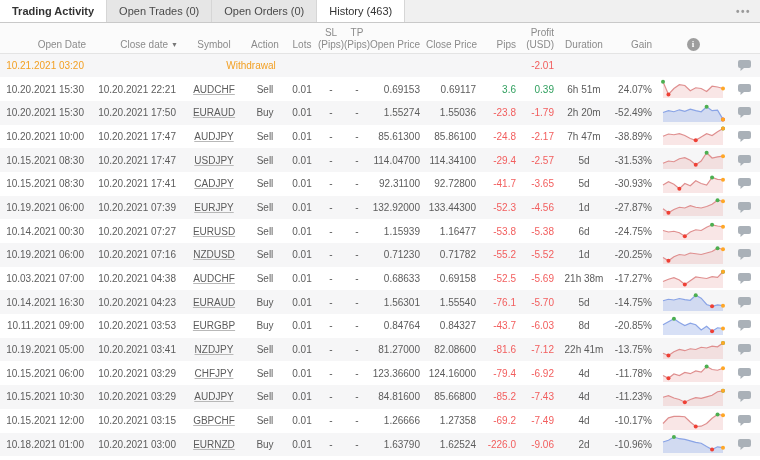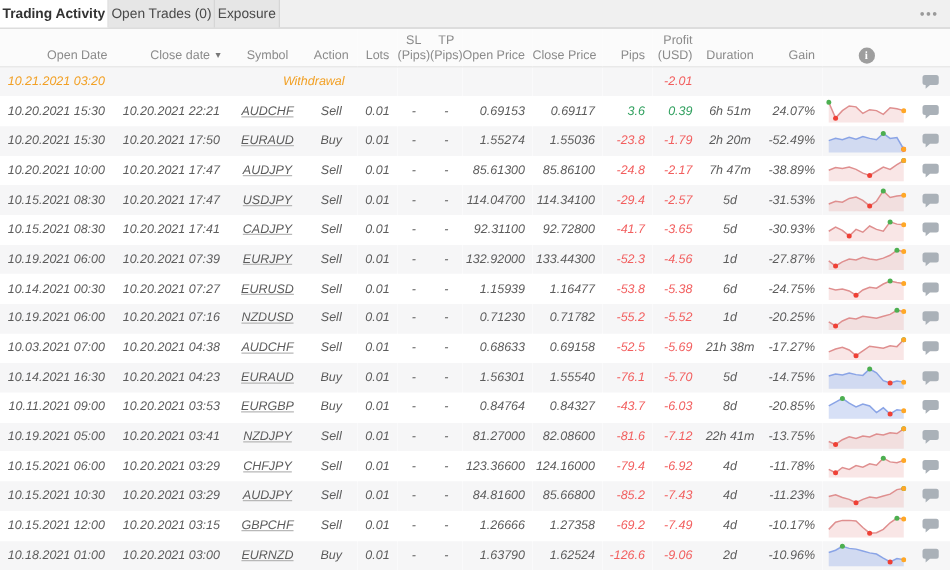--- a/index.html
+++ b/index.html
@@ -7,41 +7,41 @@
     width:760px;height:460px;overflow:hidden;background:#fff;
     font-family:"Liberation Sans", sans-serif;
     -webkit-font-smoothing:antialiased;
   }
   
   .tabbar{
     display:flex;align-items:stretch;height:22px;background:#f0f0f0;
     border-bottom:1px solid #c9c9c9;font-size:11px;
   }
   .tab{
-    display:flex;align-items:center;padding:0 2px;background:#e6e6e6;
+    display:flex;align-items:center;padding:0 12px;background:#e6e6e6;
     border-right:1px solid #d6d6d6;color:#4a4a4a;cursor:pointer;white-space:nowrap;
   }
   .tab.variant-title{background:#fff;font-weight:bold;color:#333;}
   .tab.active{background:#fff;color:#333;}
   .tab-spacer{flex:1;}
   .menu-dots{
     display:flex;align-items:center;padding:0 9px;color:#9a9a9a;
     font-size:10px;letter-spacing:1.5px;cursor:pointer;font-weight:bold;
   }
   
   table.grid{
     border-collapse:collapse;table-layout:fixed;width:760px;
     font-size:10px;color:#5c5c5c;
   }
   thead th{
     font-weight:normal;color:#8b8b8b;vertical-align:bottom;
     padding:4px 0 2px 0;line-height:12px;background:#fbfbfb;
     border-bottom:1px solid #e4e4e4;white-space:nowrap;cursor:pointer;
   }
-  tbody tr{height:23.7px;font-style:italic;}
+  tbody tr{height:23.7px;}
   tbody tr:nth-child(odd){background:#f6f6f7;}
   tbody tr:nth-child(even){background:#fff;}
   td{padding:0;white-space:nowrap;overflow:hidden;vertical-align:middle;}
   .al-r{text-align:right;padding-right:6px;}
   .al-c{text-align:center;}
   .pad-date{padding-right:8px;}
   .sym-link{
     color:#5c5c5c;text-decoration:underline;
     text-decoration-color:#b8b8b8;cursor:pointer;
   }
@@ -58,21 +58,22 @@
   .spark-wrap{display:block;margin:0 auto;}
   .cmt-icon{display:block;margin:0 auto;cursor:pointer;}
 </style>
 </head>
 <body>
 
 <div>
   <div class="tabbar" id="tabbar">
       <div class="tab variant-title">Trading Activity</div>
       <div class="tab">Open Trades (0)</div>
-      <div class="tab">Exposure</div>
+      <div class="tab">Open Orders (0)</div>
+      <div class="tab active">History (463)</div>
       <div class="tab-spacer"></div>
       <div class="menu-dots">•••</div>
     </div>
   <table class="grid">
     <colgroup id="cols">
         <col style="width: 92px;">
         <col style="width: 92px;">
         <col style="width: 60px;">
         <col style="width: 42px;">
         <col style="width: 32px;">
@@ -573,21 +574,21 @@
         <tr>
           <td class="al-r pad-date">10.18.2021 01:00</td>
           <td class="al-r pad-date">10.20.2021 03:00</td>
           <td class="al-c"><span class="sym-link">EURNZD</span></td>
           <td class="al-c">Buy</td>
           <td class="al-c">0.01</td>
           <td class="al-c">-</td>
           <td class="al-c">-</td>
           <td class="al-r">1.63790</td>
           <td class="al-r">1.62524</td>
-          <td class="al-r neg">-126.6</td>
+          <td class="al-r neg">-226.0</td>
           <td class="al-r neg">-9.06</td>
           <td class="al-c">2d</td>
           <td class="al-r">-10.96%</td>
           <td class="al-c">
             <svg width="64" height="20" class="spark-wrap">
               <path d="M2,8 L7.454545454545454,6.2 L12.909090909090908,3.0499999999999994 L18.363636363636363,4.700000000000001 L23.818181818181817,5.3 L29.27272727272727,6.799999999999999 L34.72727272727273,8.3 L40.18181818181818,9.2 L45.63636363636363,12.5 L51.090909090909086,15.5 L56.54545454545454,12.799999999999999 L61.99999999999999,13.700000000000001 L61.99999999999999,19 L2,19 Z" fill="rgba(140,165,230,0.35)"></path>
               <path d="M2,8 L7.454545454545454,6.2 L12.909090909090908,3.0499999999999994 L18.363636363636363,4.700000000000001 L23.818181818181817,5.3 L29.27272727272727,6.799999999999999 L34.72727272727273,8.3 L40.18181818181818,9.2 L45.63636363636363,12.5 L51.090909090909086,15.5 L56.54545454545454,12.799999999999999 L61.99999999999999,13.700000000000001" fill="none" stroke="#8aa4e6" stroke-width="1.2"></path>
               <circle cx="12.909090909090908" cy="3.0499999999999994" r="2" fill="#4caf50"></circle>
               <circle cx="51.090909090909086" cy="15.5" r="2" fill="#ef4035"></circle>
               <circle cx="61.99999999999999" cy="13.700000000000001" r="2" fill="#ffa726"></circle>

